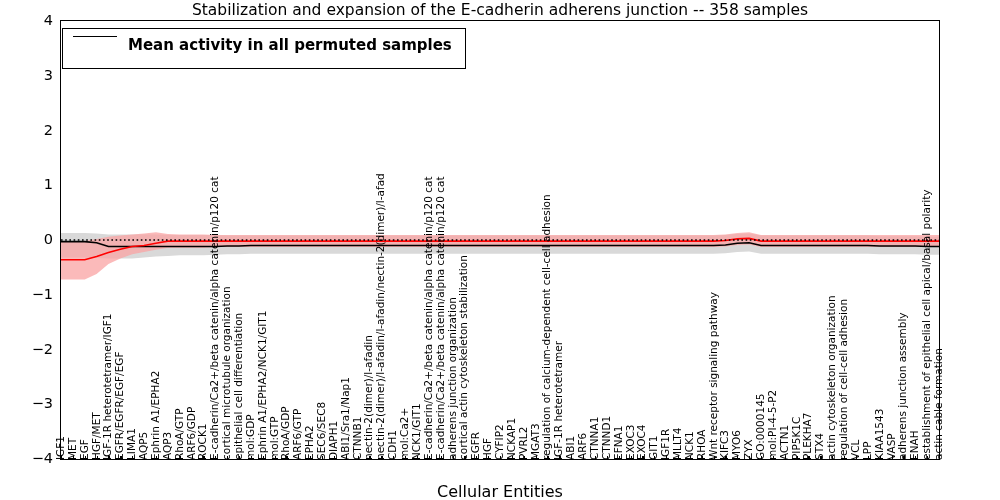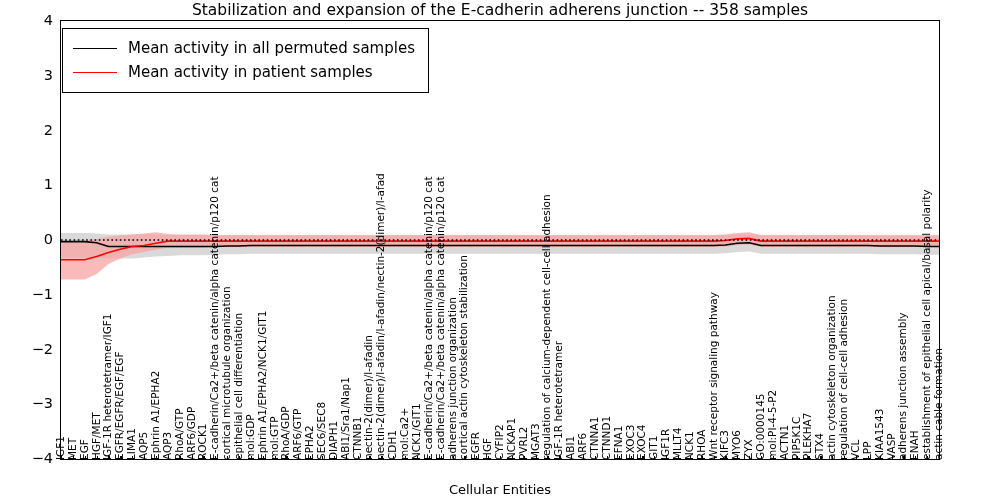--- a/index.html
+++ b/index.html
@@ -22,39 +22,39 @@
   }
   .plot-inner{position:absolute;left:0;top:0;width:100%;height:100%;overflow:hidden;}
   .plot-svg{position:absolute;left:0;top:0;}
   .ytick-row{position:absolute;left:0;width:60px;text-align:right;}
   .ytick-text{font-size:14.5px;color:#000;display:block;padding-right:7px;line-height:10px;}
   .ytick-mark{position:absolute;left:60px;width:5px;height:1.2px;background:#000;}
 
   
   .xlabel{
     position:absolute;left:0;top:482px;width:1000px;text-align:center;
-    font-size:13px;color:#000;
+    font-size:16px;color:#000;
   }
   .xticks{position:absolute;left:60px;top:460px;width:880px;height:0;}
   .xtick{
     position:absolute;bottom:0;
     transform-origin:left bottom;
     transform:rotate(-90deg);
     font-size:10.5px;color:#000;white-space:nowrap;
     line-height:9px;
   }
   .xtickmark{position:absolute;top:0;width:1.2px;height:4px;background:#000;}
 
   
   .legend{
     position:absolute;left:62px;top:28px;
     border:1.1px solid #000;background:#fff;
     padding:7px 13px 8px 10px;
   }
-  .legend-row{display:flex;align-items:center;height:24px;}
+  .legend-row{display:flex;height:24px;font-weight:bold;}
   .legend-swatch{width:44px;height:0;border-top-width:1.8px;border-top-style:solid;margin-right:11px;}
   .legend-text{font-size:15px;color:#000;white-space:nowrap;}
 </style>
 </head>
 <body>
 
 <div id="root">
 
   <div class="chart-title">Stabilization and expansion of the E-cadherin adherens junction -- 358 samples</div>
 
@@ -271,19 +271,15 @@
       <div class="xtickmark" style="left: 879px; top: -4px;"></div>
     </div>
 
   <div class="xlabel">Cellular Entities</div>
 
   <div class="legend">
     <div class="legend-row">
       <span class="legend-swatch" id="lsw0" style="border-top-color: rgb(0, 0, 0);"></span>
       <span class="legend-text">Mean activity in all permuted samples</span>
     </div>
-    <div class="legend-row">
-      <span class="legend-swatch" id="lsw1" style="border-top-color: rgb(255, 0, 0);"></span>
-      <span class="legend-text">Mean activity in patient samples</span>
-    </div>
   </div>
 
 </div>
 
 </body></html>

